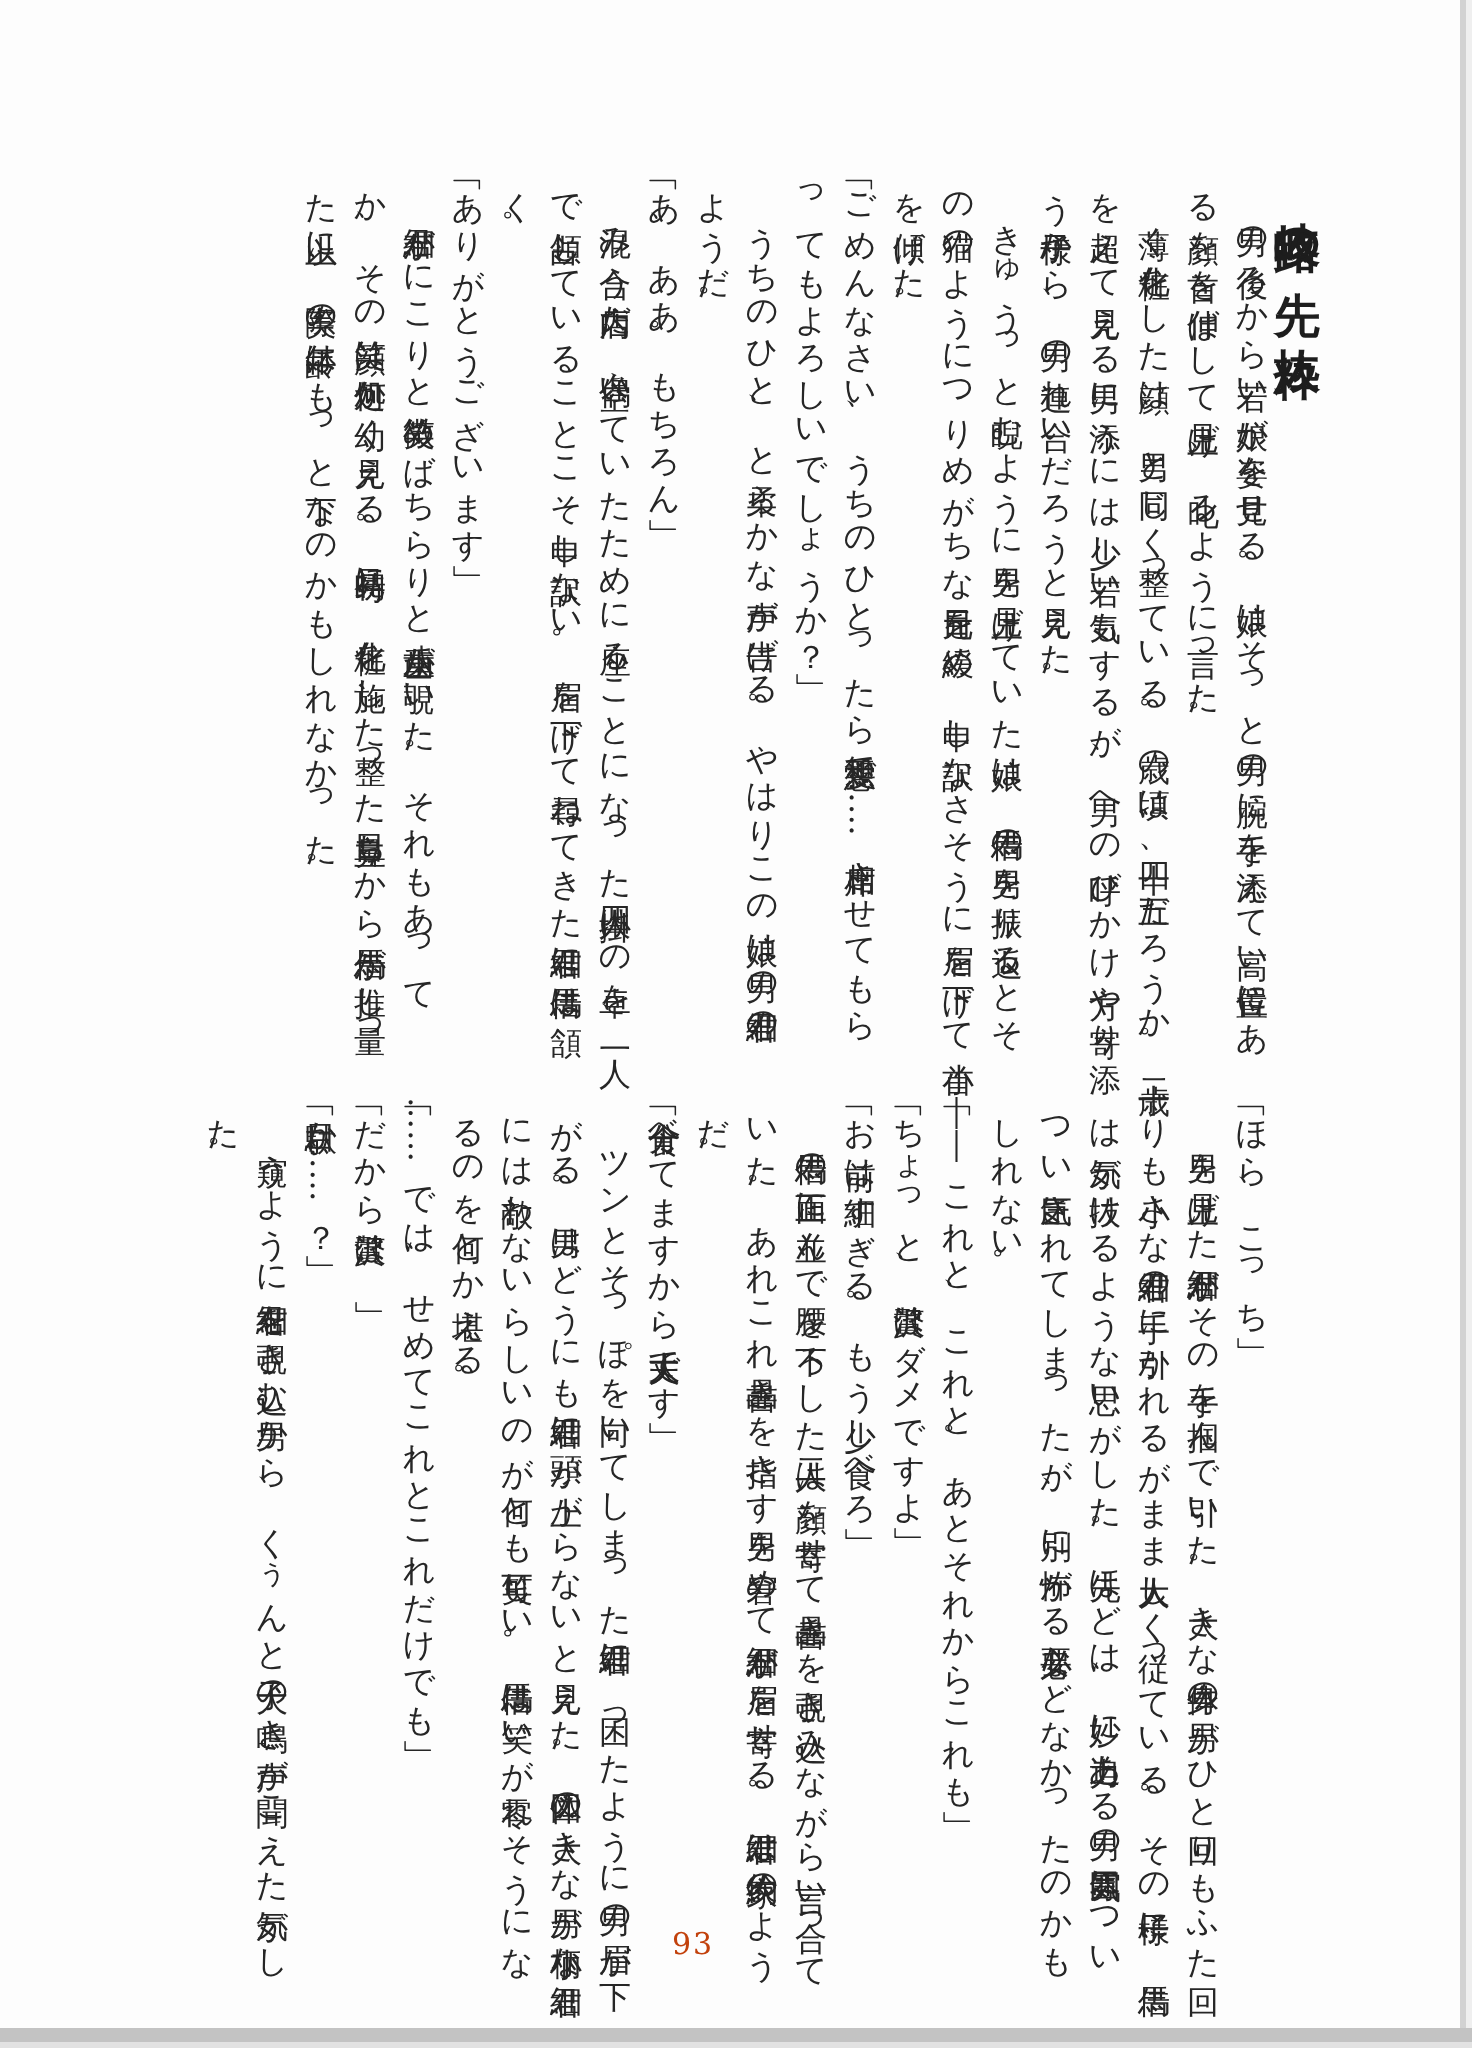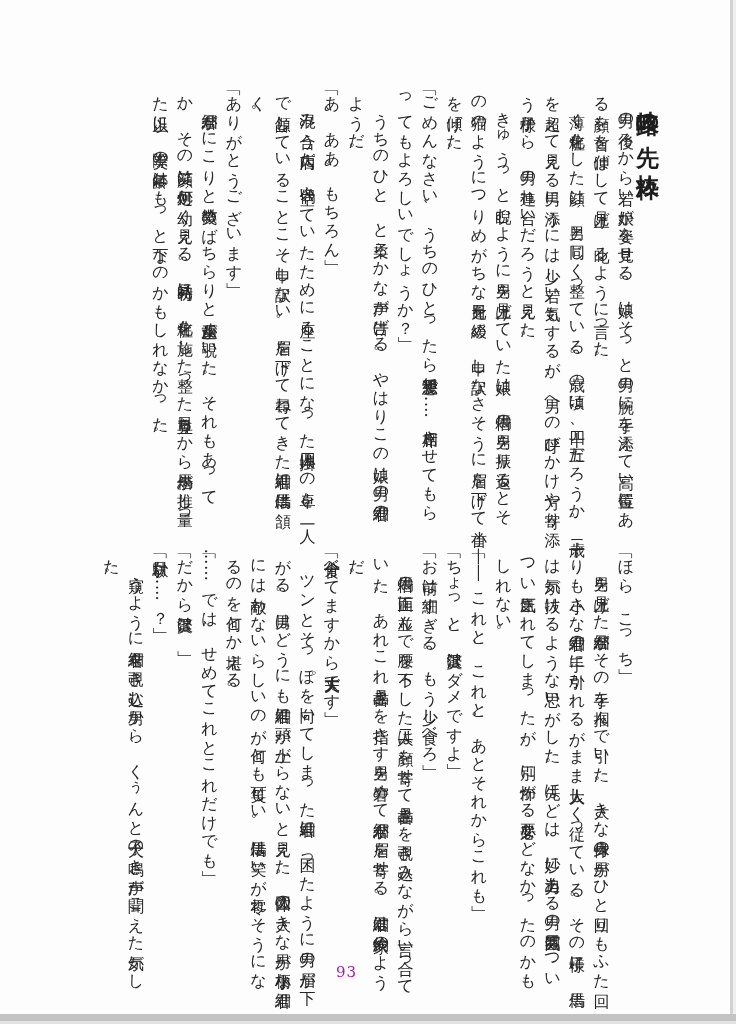--- a/index.html
+++ b/index.html
@@ -42,21 +42,21 @@
   .tblock--upper { top: 85px; }
   .tblock--lower { top: 548px; }
   .tblock p { margin: 0; padding: 0; }
   
   .page-number {
     position: absolute;
     top: 963px;
     left: 336px;
     font-size: 15px;
     letter-spacing: 1px;
-    color: #a21caf;
+    color: #c2410c;
   }
   
   .edge-right {
     position: absolute;
     top: 0; right: 3px;
     width: 3px; height: 1016px;
     background: #d2d2d2;
   }
   .edge-right-outer {
     position: absolute;

